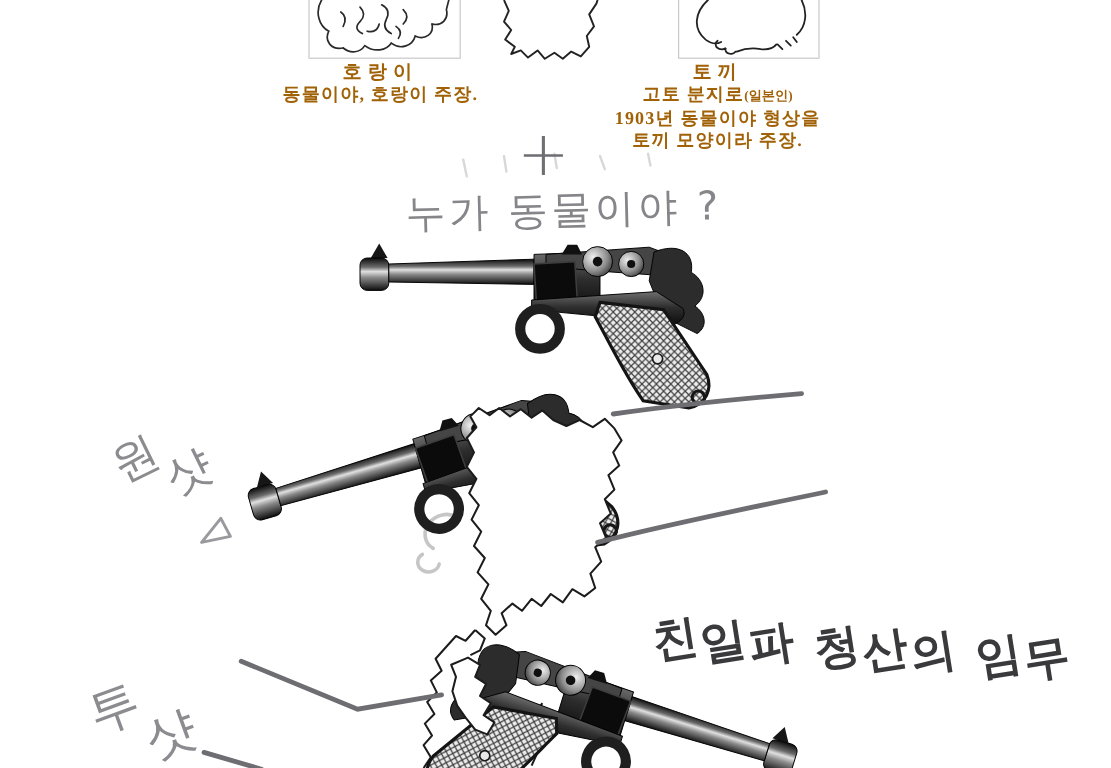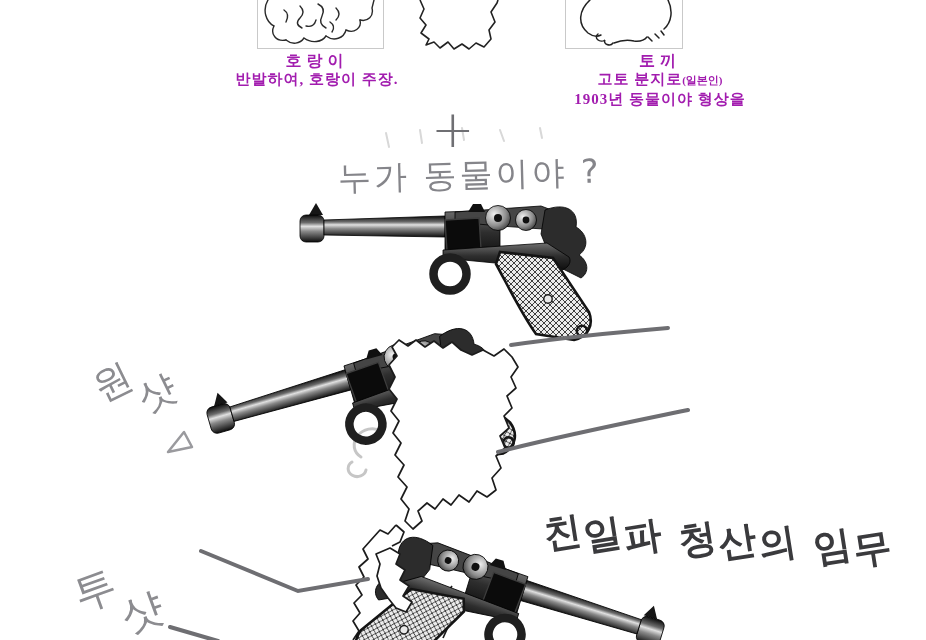--- a/index.html
+++ b/index.html
@@ -10,24 +10,24 @@
   }
   .frame-box{
     position:absolute;border:1px solid #c9c9c9;background:#ffffff;z-index:1;
   }
   #tiger-box{left:257px;top:-42px;width:125px;height:89px;}
   #rabbit-box{left:565px;top:-42px;width:116px;height:89px;}
   #scene{position:absolute;left:0;top:0;z-index:2;}
   .caption{
     position:absolute;z-index:3;text-align:center;
     font-weight:bold;font-size:15px;line-height:19px;letter-spacing:1px;
-    color:#a21caf;
+    color:#a16207;
   }
   #caption-tiger{left:231px;top:51px;width:172px;}
-  #caption-rabbit{left:563px;top:51px;width:194px;}
+  #caption-rabbit{left:501px;top:51px;width:194px;}
   .caption .title{font-size:16px;letter-spacing:5px;}
   .caption .paren{font-size:11px;letter-spacing:0;}
   #plus-sign{
     position:absolute;left:431px;top:99px;z-index:3;
     font-family:"DejaVu Sans",sans-serif;font-weight:200;
     font-size:52px;color:#6f6f73;
   }
   .hand{
     position:absolute;z-index:3;white-space:nowrap;
     font-family:"DejaVu Sans",sans-serif;
@@ -166,27 +166,28 @@
     <path d="M390,548 L400,554 L396,564 L405,570 L400,580 L409,586 L403,596 L412,602 L406,612 L396,608 L388,598 L381,588 L377,576 L380,564 L376,554 Z" fill="#ffffff" stroke="#1c1c1c" stroke-width="1.7" stroke-linejoin="round"></path>
 
     <g fill="none" stroke="#6e6e72" stroke-width="4" stroke-linecap="round">
       <path d="M201,551 L298,591 L368,579"></path>
       <path d="M170,627 L218,641"></path>
     </g>
   </svg>
 
   <div class="caption" id="caption-tiger">
     <div class="title">호랑이</div>
-    <div>반발하여, 호랑이 주장.</div>
+    <div>동물이야, 호랑이 주장.</div>
   </div>
 
   <div class="caption" id="caption-rabbit">
     <div class="title">토끼</div>
     <div><span>고토 분지로</span><span class="paren">(일본인)</span></div>
     <div>1903년 동물이야 형상을</div>
+    <div>토끼 모양이라 주장.</div>
   </div>
 
   <div id="plus-sign">+</div>
 
   <div class="hand" id="hw-question">누가 동물이야 ?</div>
   <div class="hand" id="hw-oneshot"><span class="char">원</span><span class="char">샷</span></div>
   <div class="hand" id="hw-twoshot"><span class="char">투</span><span class="char">샷</span></div>
   <div class="hand" id="hw-mission"><span class="char">친</span><span class="char">일</span><span class="char">파</span> <span class="char">청</span><span class="char">산</span><span class="char">의</span> <span class="char">임</span><span class="char">무</span></div>
 
 </div>

